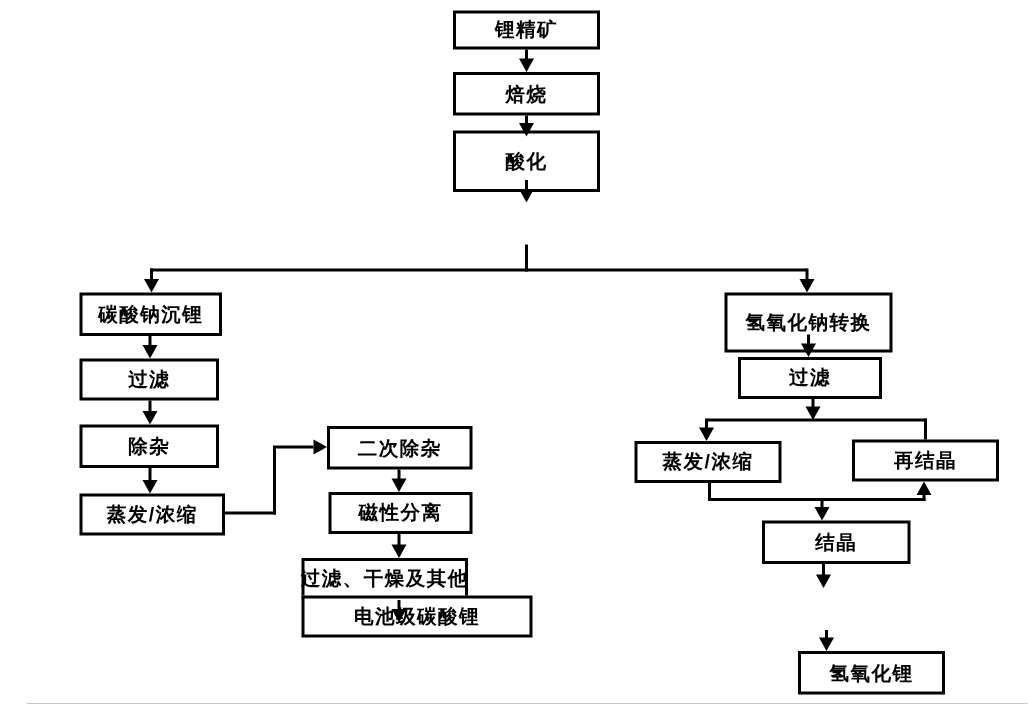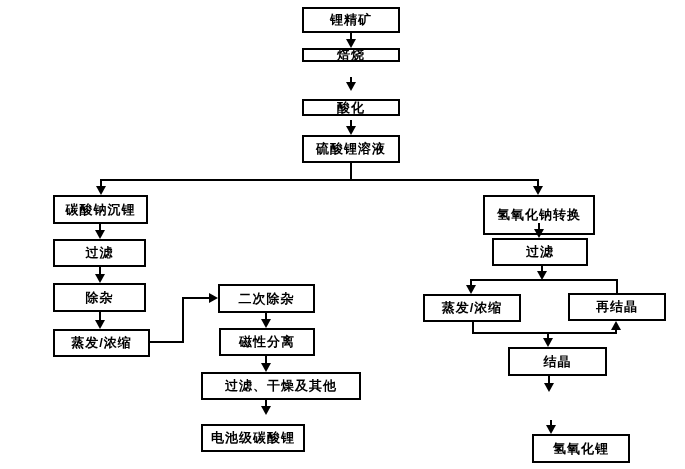--- a/index.html
+++ b/index.html
@@ -43,33 +43,32 @@
   .arr-r{position:absolute;width:0;height:0;
     border-top:5px solid transparent;border-bottom:5px solid transparent;
     border-left:9px solid var(--line);}
 </style>
 </head>
 <body>
 
 <div class="canvas">
 
   <div class="node" style="left:284px;top:7px;width:98px;height:26px">锂精矿</div>
-  <div class="node" style="left:284px;top:48px;width:98px;height:14px">焙烧</div>
-  <div class="node" style="left:284px;top:99px;width:98px;height:17px">酸化</div>
-  <div class="node" style="left:284px;top:135px;width:98px;height:28px">硫酸锂溶液</div>
+  <div class="node" style="left:284px;top:48px;width:98px;height:29px">焙烧</div>
+  <div class="node" style="left:284px;top:87px;width:98px;height:41px">酸化</div>
 
   <div class="node" style="left:35px;top:195px;width:95px;height:29px">碳酸钠沉锂</div>
   <div class="node" style="left:35px;top:239px;width:93px;height:28px">过滤</div>
   <div class="node" style="left:35px;top:283px;width:93px;height:29px">除杂</div>
   <div class="node" style="left:35px;top:329px;width:97px;height:28px">蒸发/浓缩</div>
 
   <div class="node" style="left:200px;top:284px;width:97px;height:29px">二次除杂</div>
   <div class="node" style="left:201px;top:328px;width:96px;height:28px">磁性分离</div>
-  <div class="node" style="left:183px;top:372px;width:160px;height:28px">过滤、干燥及其他</div>
-  <div class="node" style="left:183px;top:424px;width:104px;height:28px">电池级碳酸锂</div>
+  <div class="node" style="left:183px;top:372px;width:111px;height:28px">过滤、干燥及其他</div>
+  <div class="node" style="left:183px;top:397px;width:154px;height:28px">电池级碳酸锂</div>
 
   <div class="node" style="left:465px;top:195px;width:112px;height:40px">氢氧化钠转换</div>
   <div class="node" style="left:474px;top:238px;width:96px;height:28px">过滤</div>
   <div class="node" style="left:405px;top:294px;width:98px;height:28px">蒸发/浓缩</div>
   <div class="node" style="left:550px;top:293px;width:98px;height:28px">再结晶</div>
   <div class="node" style="left:490px;top:347px;width:99px;height:29px">结晶</div>
   <div class="node" style="left:514px;top:434px;width:98px;height:29px">氢氧化锂</div>
 
   <div class="vline" style="left:332px;top:33px;height:7px"></div>
   <div class="arr-d" style="left:328px;top:39px"></div>

